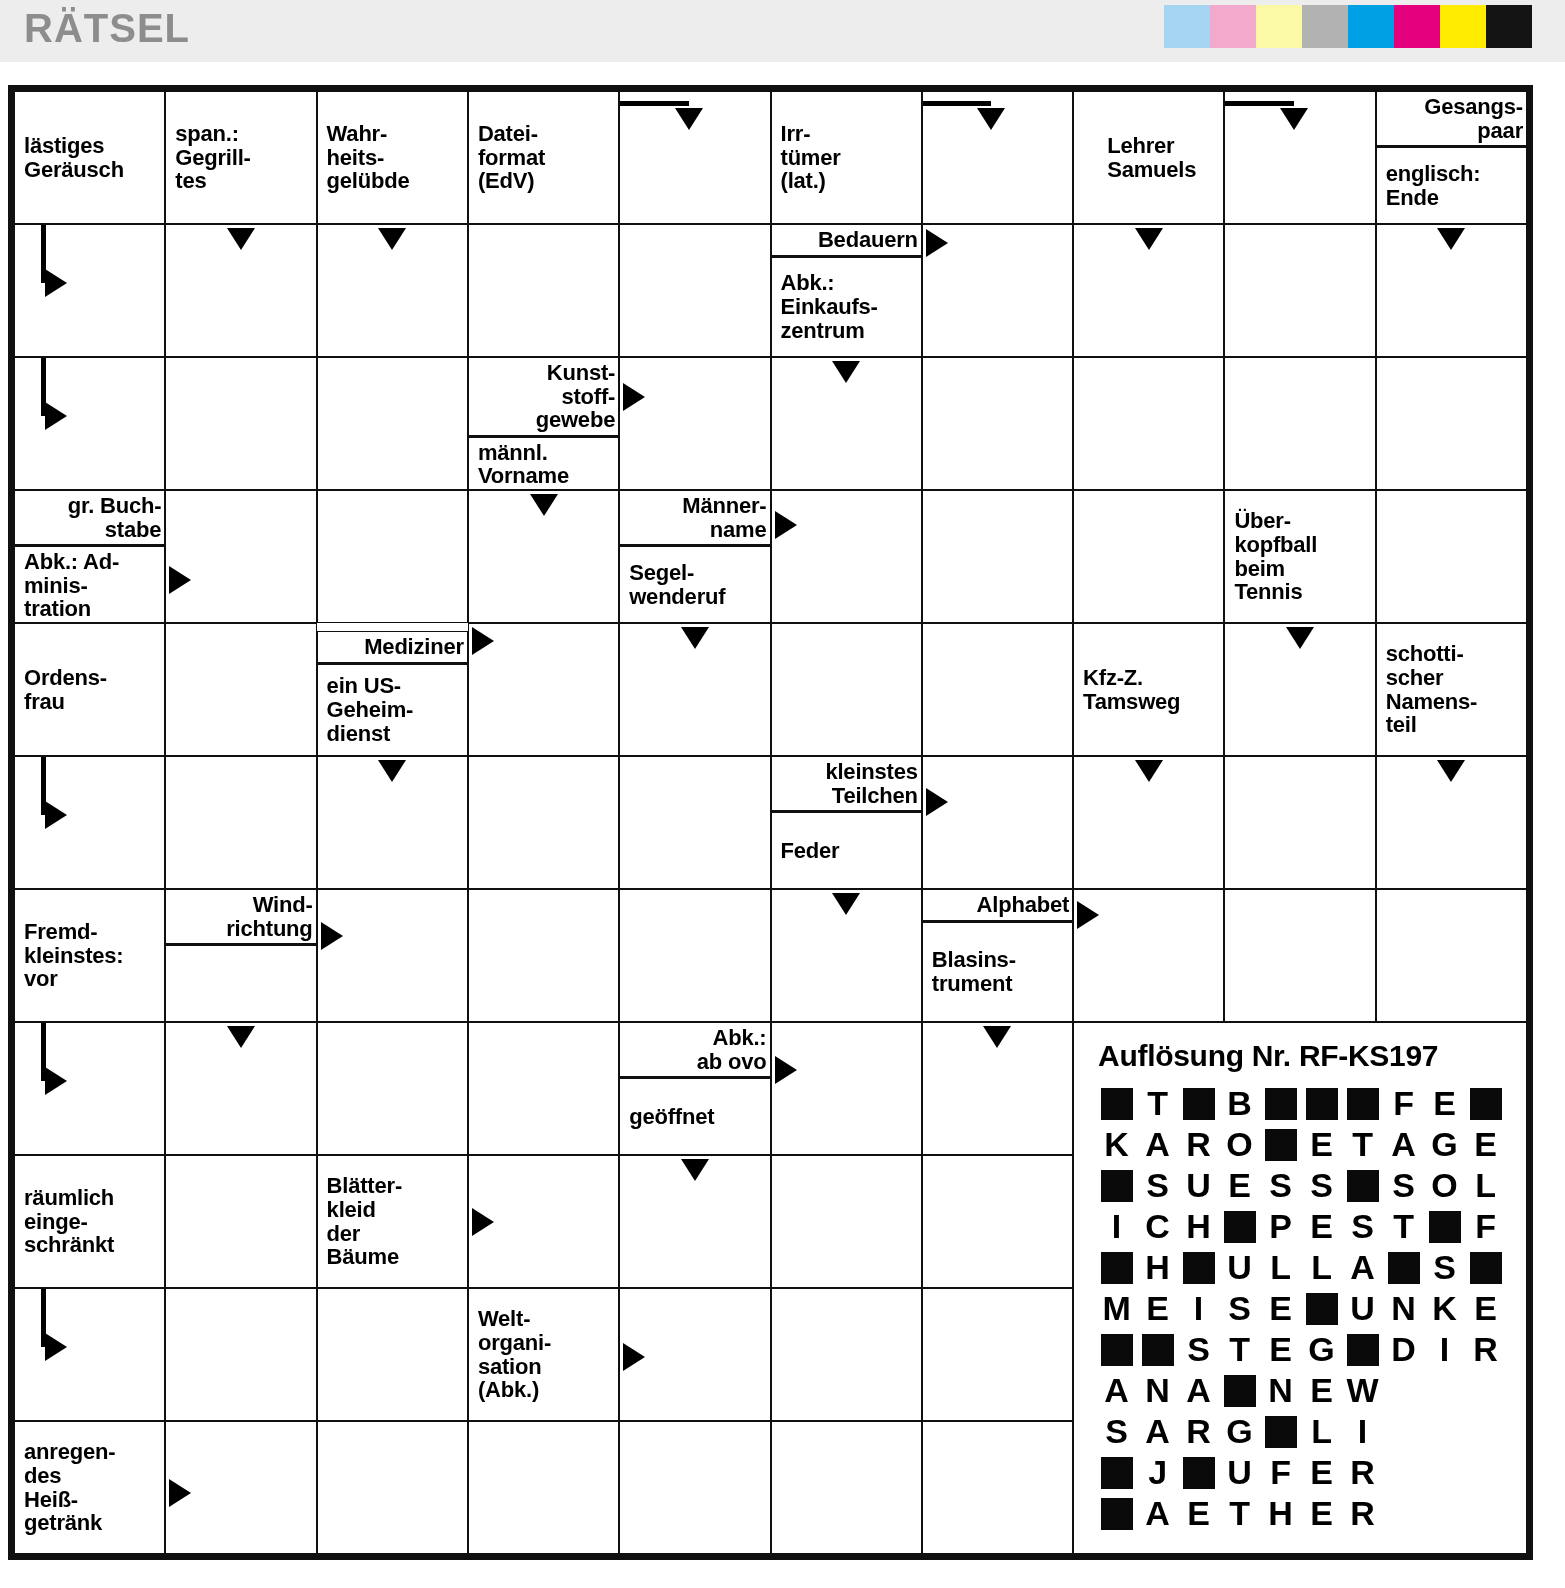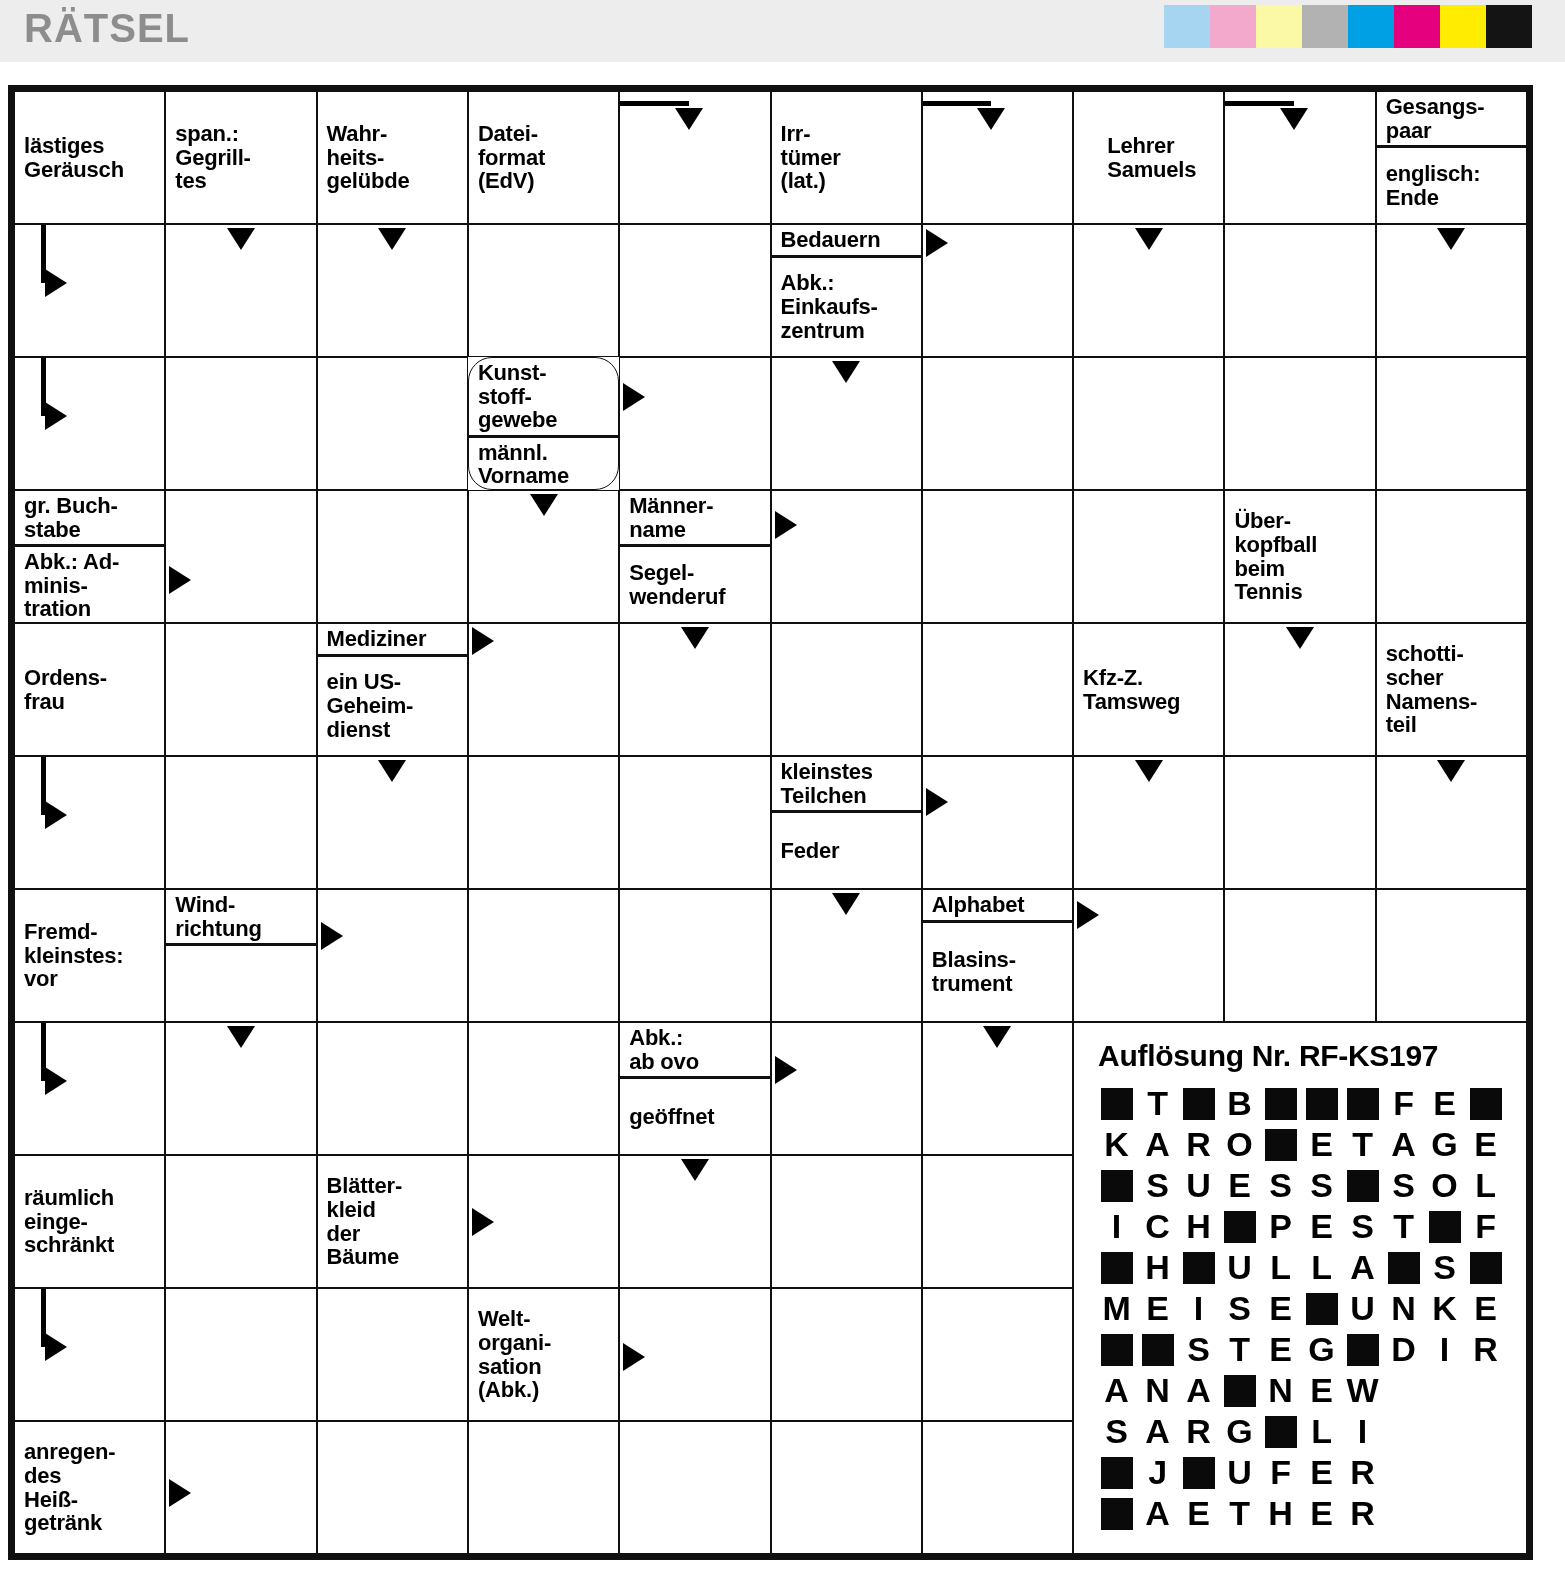--- a/index.html
+++ b/index.html
@@ -18,21 +18,21 @@
     box-sizing:border-box; border:6px solid #101010; background:#fff;
     display:grid; grid-template-columns:repeat(10,1fr); grid-template-rows:repeat(11,1fr);
   }
   .cell {
     position:relative; border:1.5px solid #101010; box-sizing:border-box;
     display:flex; flex-direction:column; overflow:hidden; background:#fff;
   }
   .clue { font-weight:bold; font-size:22px; line-height:1.07; color:#000; letter-spacing:-0.2px; }
   .clue span { white-space:pre-line; display:block; padding:3px 3px 3px 9px; }
   .clue.single { flex:1; display:flex; align-items:center; }
-  .clue-top { border-bottom:3px solid #101010; }
+  .clue-top { border-bottom:3px solid #101010;text-align:right; }
   .clue-bottom { flex:1; display:flex; align-items:center; }
 
   .arr-down { position:absolute; top:3px; left:50%; transform:translateX(-50%); width:0; height:0;
     border-left:14px solid transparent; border-right:14px solid transparent; border-top:22px solid #000; }
   .arr-right { position:absolute; left:3px; width:0; height:0; transform:translateY(-50%);
     border-top:14px solid transparent; border-bottom:14px solid transparent; border-left:22px solid #000; }
   .flag-line { position:absolute; left:26px; top:0; width:5px; height:58px; background:#000; }
   .flag-tri { position:absolute; left:30px; top:44px; width:0; height:0;
     border-top:14px solid transparent; border-bottom:14px solid transparent; border-left:22px solid #000; }
   .corner-line { position:absolute; left:0; top:9px; width:46%; height:5px; background:#000; }
@@ -160,21 +160,21 @@
     <div class="cell" style="grid-area: 2 / 9;"></div>
     <div class="cell" style="grid-area: 2 / 10;">
       <div class="arr-down"></div>
     </div>
     <div class="cell" style="grid-area: 3 / 1;">
       <div class="flag-line"></div>
       <div class="flag-tri"></div>
     </div>
     <div class="cell" style="grid-area: 3 / 2;"></div>
     <div class="cell" style="grid-area: 3 / 3;"></div>
-    <div class="cell" style="grid-area: 3 / 4; border-radius: 24px;">
+    <div class="cell" style="grid-area: 3 / 4;">
       <div class="clue clue-top">
         <span>Kunst-
 stoff-
 gewebe</span>
       </div>
       <div class="clue clue-bottom">
         <span>männl.
 Vorname</span>
       </div>
     </div>
@@ -230,21 +230,21 @@
       </div>
     </div>
     <div class="cell" style="grid-area: 4 / 10;"></div>
     <div class="cell" style="grid-area: 5 / 1;">
       <div class="clue single">
         <span>Ordens-
 frau</span>
       </div>
     </div>
     <div class="cell" style="grid-area: 5 / 2;"></div>
-    <div class="cell" style="grid-area: 5 / 3;">
+    <div class="cell" style="grid-area: 5 / 3; margin-top: 8px;">
       <div class="clue clue-top">
         <span>Mediziner</span>
       </div>
       <div class="clue clue-bottom">
         <span>ein US-
 Geheim-
 dienst</span>
       </div>
     </div>
     <div class="cell" style="grid-area: 5 / 4;">

